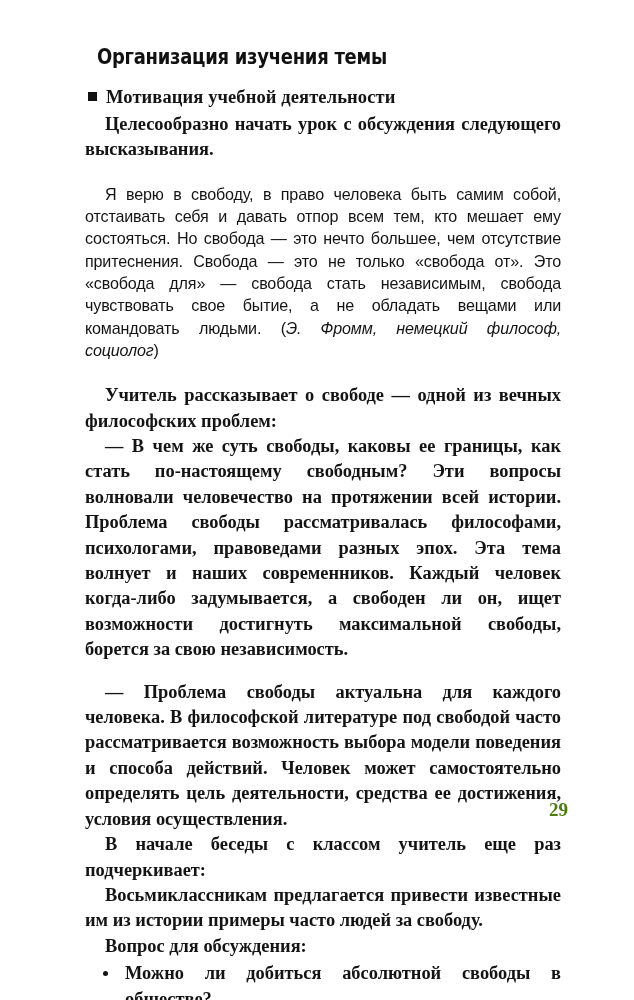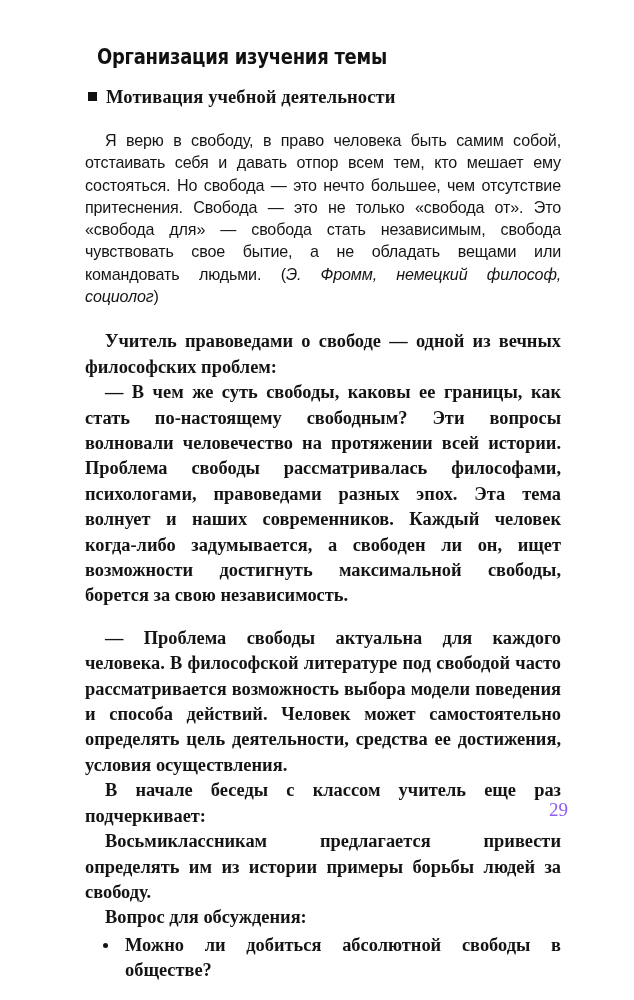--- a/index.html
+++ b/index.html
@@ -126,56 +126,57 @@
     background: #141414;
   }
   .gap-md { height: 17px; }
 
   
   .page-number {
     position: absolute;
     right: 66px;
     bottom: 59px;
     font-family: "Liberation Serif", serif;
-    font-weight: 400;
+    font-weight: 700;
     font-size: 19px;
-    color: #8b5cf6;
+    color: #4d7c0f;
   }
 </style>
 </head>
 <body>
 
 <div class="page">
 
   <div class="content">
 
     <h1 class="section-title">Организация изучения темы</h1>
 
     <div class="subhead">
       <span class="subhead-square"></span>
       <span class="subhead-text">Мотивация учебной деятельности</span>
     </div>
 
+    <p class="p-serif">Целесообразно начать урок с обсуждения следующего высказывания.</p>
 
     <p class="quote">
       <span>Я верю в свободу, в право человека быть самим собой, отстаивать себя и давать отпор всем тем, кто мешает ему состояться. Но свобода — это нечто большее, чем отсутствие притеснения. Свобода — это не только «свобода от». Это «свобода для» — свобода стать независимым, свобода чувствовать свое бытие, а не обладать вещами или командовать людьми. (</span><i>Э. Фромм, немецкий философ, социолог</i><span>)</span>
     </p>
 
-    <p class="p-serif">Учитель правоведами о свободе — одной из вечных философских проблем:</p>
+    <p class="p-serif">Учитель рассказывает о свободе — одной из вечных философских проблем:</p>
 
     <p class="p-serif">— В чем же суть свободы, каковы ее границы, как стать по-настоящему свободным? Эти вопросы волновали человечество на протяжении всей истории. Проблема свободы рассматривалась философами, психологами, правоведами разных эпох. Эта тема волнует и наших современников. Каждый человек когда-либо задумывается, а свободен ли он, ищет возможности достигнуть максимальной свободы, борется за свою независимость.</p>
 
     <div class="gap-md"></div>
 
 
     <p class="p-serif">— Проблема свободы актуальна для каждого человека. В философской литературе под свободой часто рассматривается возможность выбора модели поведения и способа действий. Человек может самостоятельно определять цель деятельности, средства ее достижения, условия осуществления.</p>
 
     <p class="p-serif">В начале беседы с классом учитель еще раз подчеркивает:</p>
 
-    <p class="p-serif">Восьмиклассникам предлагается привести определять им из истории примеры борьбы людей за свободу.</p>
+    <p class="p-serif">Восьмиклассникам предлагается привести известные им из истории примеры часто людей за свободу.</p>
 
     <p class="p-serif">Вопрос для обсуждения:</p>
 
     <ul class="bullet-list">
       <li>
         <span class="bullet-dot"></span>
         <span>Можно ли добиться абсолютной свободы в обществе?</span>
       </li>
     </ul>
 

